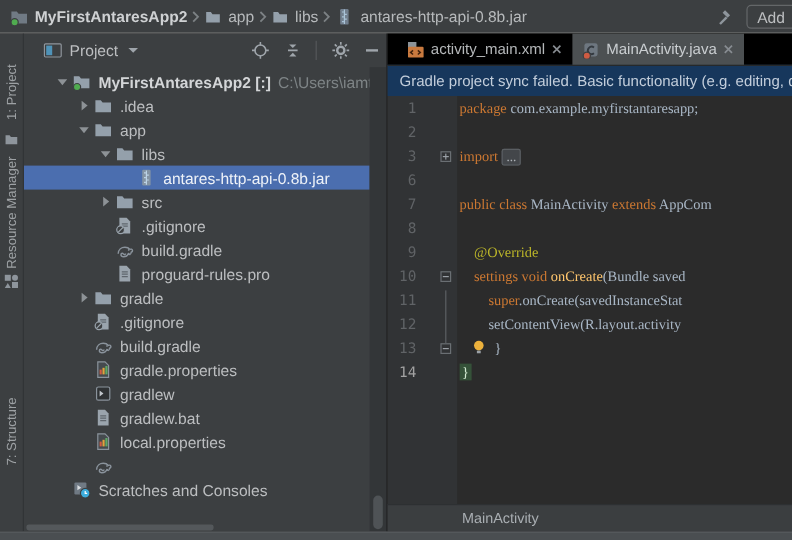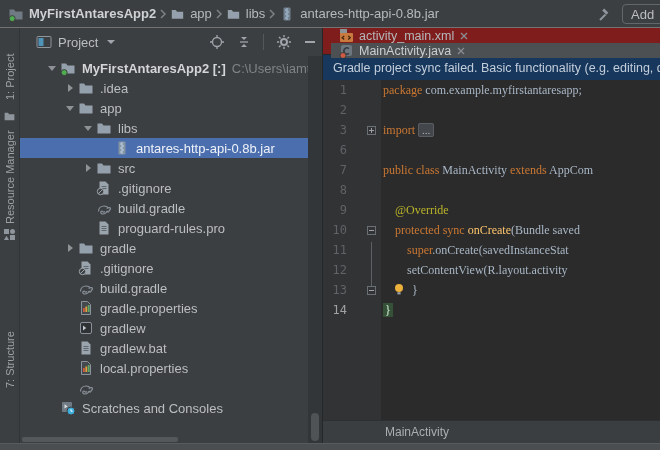--- a/index.html
+++ b/index.html
@@ -40,21 +40,21 @@
   .tpath{font-size:13px;color:#7e8486;margin-left:6px;white-space:nowrap;}
   .lv0{padding-left:24px;}.lv1{padding-left:42px;}.lv2{padding-left:60px;}.lv3{padding-left:78px;}
   .row.selected{background:#4b6eaf;width:288px;}
   .row.selected .tlabel{color:#eef2f8;}
   .rootname{font-weight:bold;color:#d3d5d7;}
   .vtrack{position:absolute;right:0;top:28px;width:14px;height:387px;background:#333638;}
   .vthumb{position:absolute;right:3px;top:385px;width:8px;height:28px;background:#4f5356;border-radius:4px;}
   .hthumb{position:absolute;left:2px;top:409px;width:156px;height:5px;background:#54585b;border-radius:2px;}
   
   .editor{position:absolute;left:322px;top:28px;width:338px;height:415px;background:#2b2b2b;border-left:1px solid #252729;box-sizing:border-box;}
-  .tabbar{height:26px;background:#7f1d1d;display:flex;align-items:stretch;padding-left:8px;flex-direction:column;}
+  .tabbar{height:26px;background:#000000;display:flex;align-items:stretch;padding-left:8px;}
   .tab{display:flex;align-items:center;gap:5px;padding:0 8px;font-size:12.5px;color:#b5b8ba;white-space:nowrap;}
   .tab.active{background:#4c5052;color:#caced1;}
   .banner{height:26px;background:#17375c;border-top:1px solid #26292b;box-sizing:border-box;color:#c3cedb;
           font-size:12.5px;display:flex;align-items:center;padding-left:10px;white-space:nowrap;overflow:hidden;}
   .code-wrap{position:relative;height:340px;background:#2b2b2b;overflow:hidden;}
   .gutter{position:absolute;left:0;top:0;width:58px;height:100%;background:#313335;}
   .lnum{width:24px;text-align:right;font-family:"DejaVu Sans Mono",monospace;font-size:12px;
         color:#606366;height:20px;line-height:20px;}
   .lnum.current{color:#a2a2a2;}
   .fbox{position:absolute;left:44px;width:9px;height:9px;border:1px solid #6a6f73;background:#313335;box-sizing:border-box;}
@@ -442,21 +442,21 @@
     </div>
 
     <div class="code">
       <div class="cl"><span class="kw">package</span><span class="pl"> com.example.myfirstantaresapp;</span></div>
       <div class="cl"></div>
       <div class="cl"><span class="kw">import </span><span class="fold-chip">...</span></div>
       <div class="cl"></div>
       <div class="cl"><span class="kw">public class</span><span class="pl"> MainActivity </span><span class="kw">extends</span><span class="pl"> AppCom</span></div>
       <div class="cl"></div>
       <div class="cl"><span class="ann">    @Override</span></div>
-      <div class="cl"><span class="kw">    protected sync </span><span class="meth">onCreate</span><span class="pl">(Bundle saved</span></div>
+      <div class="cl"><span class="kw">    settings void </span><span class="meth">onCreate</span><span class="pl">(Bundle saved</span></div>
       <div class="cl"><span class="kw">        super</span><span class="pl">.onCreate(savedInstanceStat</span></div>
       <div class="cl"><span class="pl">        setContentView(R.layout.activity</span></div>
       <div class="cl"><svg class="bulb" width="12" height="13">
             <circle cx="6" cy="5" r="4" fill="#ecb13c"></circle>
             <rect x="4.4" y="9.2" width="3.2" height="2.2" fill="#9aa0a6"></rect>
           </svg><span class="pl">}</span></div>
       <div class="cl"><span class="brace-match">}</span></div>
     </div>
   </div>
 

